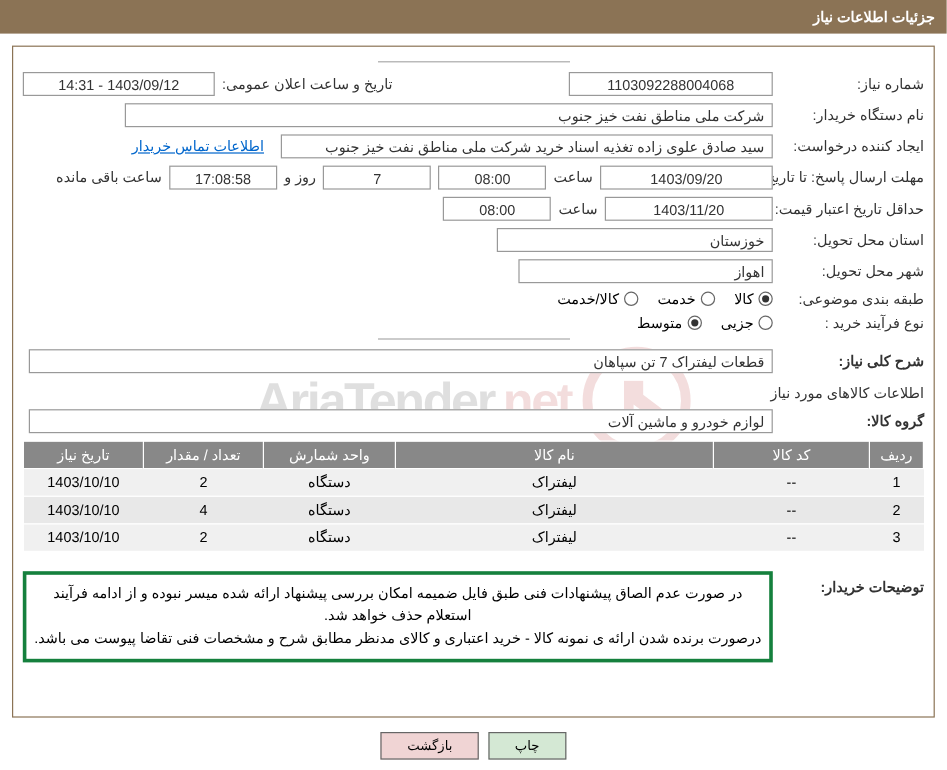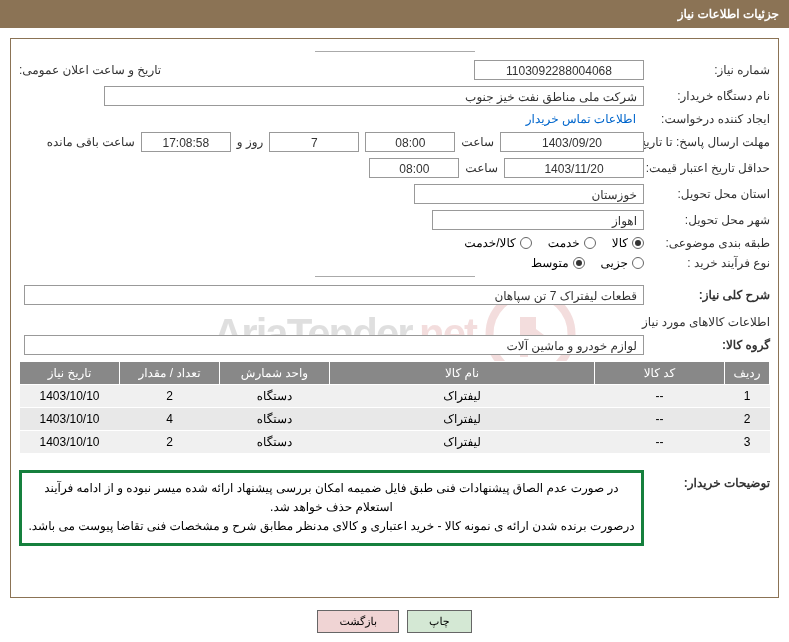--- a/index.html
+++ b/index.html
@@ -55,20 +55,21 @@
     padding: 2px 6px;
     text-align: center;
     height: 20px;
     line-height: 16px;
     color: #333;
   }
   .input-box.right { text-align: right; }
   .input-box.wide { flex: 1; }
   .link-text {
     color: #0066cc;
+    text-decoration: underline;
     cursor: pointer;
     margin-right: 8px;
   }
   .radio-group {
     display: flex;
     gap: 16px;
     align-items: center;
   }
   .radio-item {
     display: flex;
@@ -202,29 +203,31 @@
   <div class="content-wrap">
     <hr class="short-hr">
 
     <div class="form-area">
 
       <div class="row">
         <span class="label w1">شماره نیاز:</span>
         <span class="input-box" style="width:170px">1103092288004068</span>
         <span class="spacer"></span>
         <span class="label">تاریخ و ساعت اعلان عمومی:</span>
+        <span class="input-box" style="width:160px">1403/09/12 - 14:31</span>
       </div>
 
       <div class="row">
         <span class="label w1">نام دستگاه خریدار:</span>
         <span class="input-box right wide" style="max-width:540px">شرکت ملی مناطق نفت خیز جنوب</span>
       </div>
 
       <div class="row">
         <span class="label w1">ایجاد کننده درخواست:</span>
+        <span class="input-box right" style="width:410px">سید صادق علوی زاده  تغذیه اسناد خرید  شرکت ملی مناطق نفت خیز جنوب</span>
         <span class="link-text">اطلاعات تماس خریدار</span>
       </div>
 
       <div class="row">
         <span class="label w1" style="line-height:1.2">مهلت ارسال پاسخ: تا تاریخ:</span>
         <span class="input-box" style="width:144px">1403/09/20</span>
         <span class="label">ساعت</span>
         <span class="input-box" style="width:90px">08:00</span>
         <span class="input-box" style="width:90px">7</span>
         <span class="label">روز و</span>

